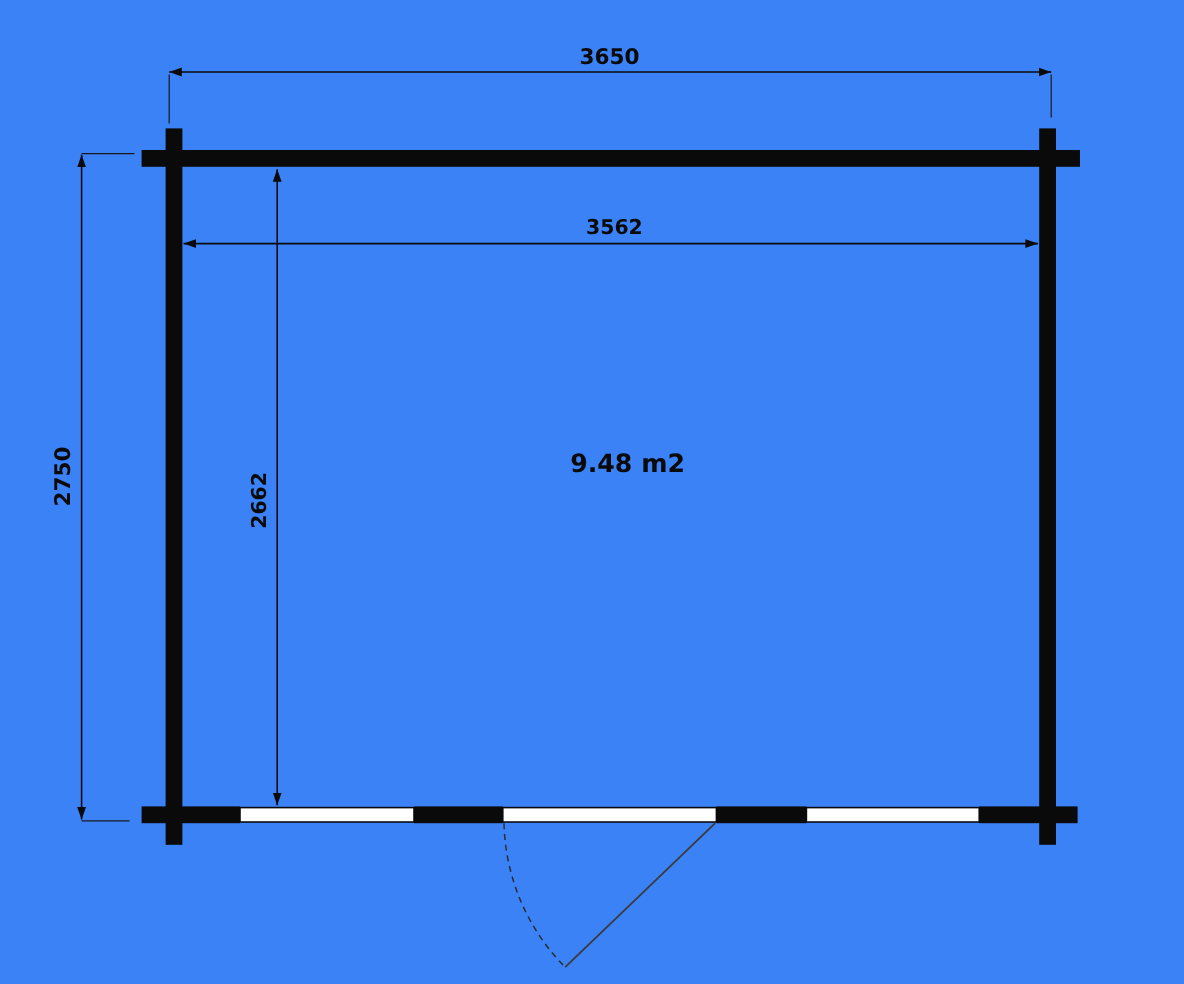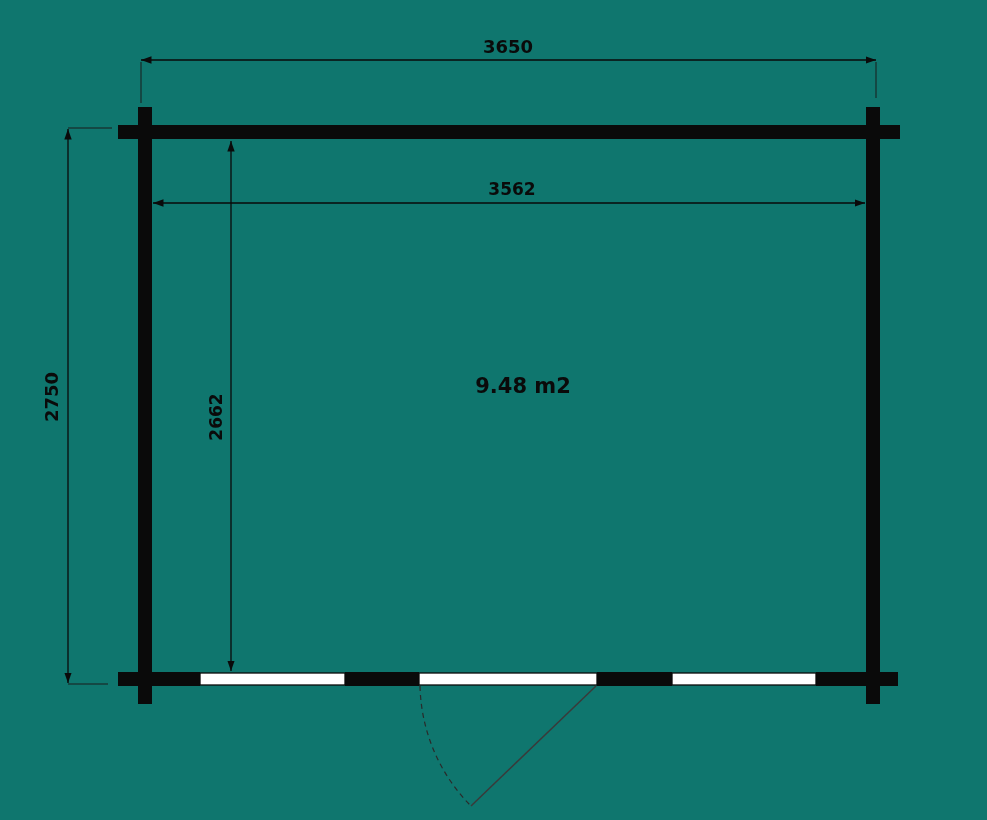--- a/index.html
+++ b/index.html
@@ -5,21 +5,21 @@
   html, body {
     margin: 0;
     padding: 0;
     background: #ffffff;
     font-family: "DejaVu Sans", "Liberation Sans", sans-serif;
   }
   .plan-stage {
     position: relative;
     width: 987px;
     height: 820px;
-    background: #0f766e;
+    background: #3b82f6;
     overflow: hidden;
   }
   .plan-stage svg {
     position: absolute;
     left: 0;
     top: 0;
   }
   .dim-label {
     font-family: "DejaVu Sans", "Liberation Sans", sans-serif;
     font-weight: 700;

